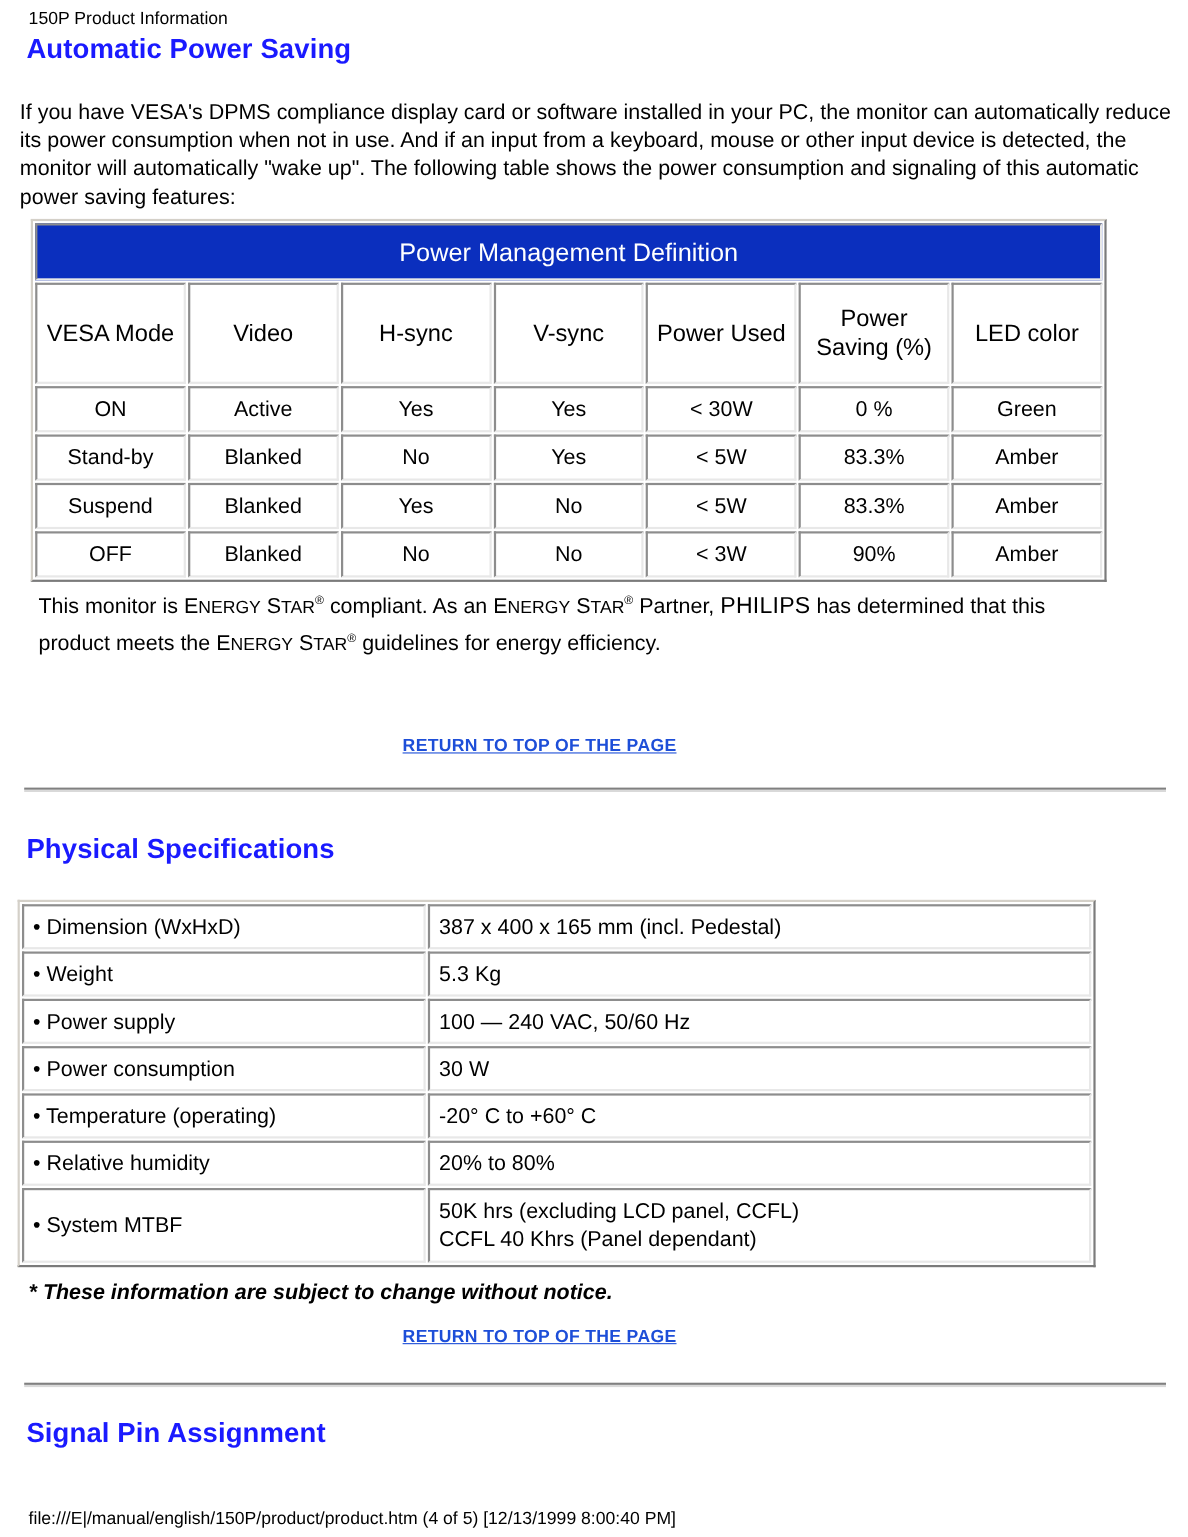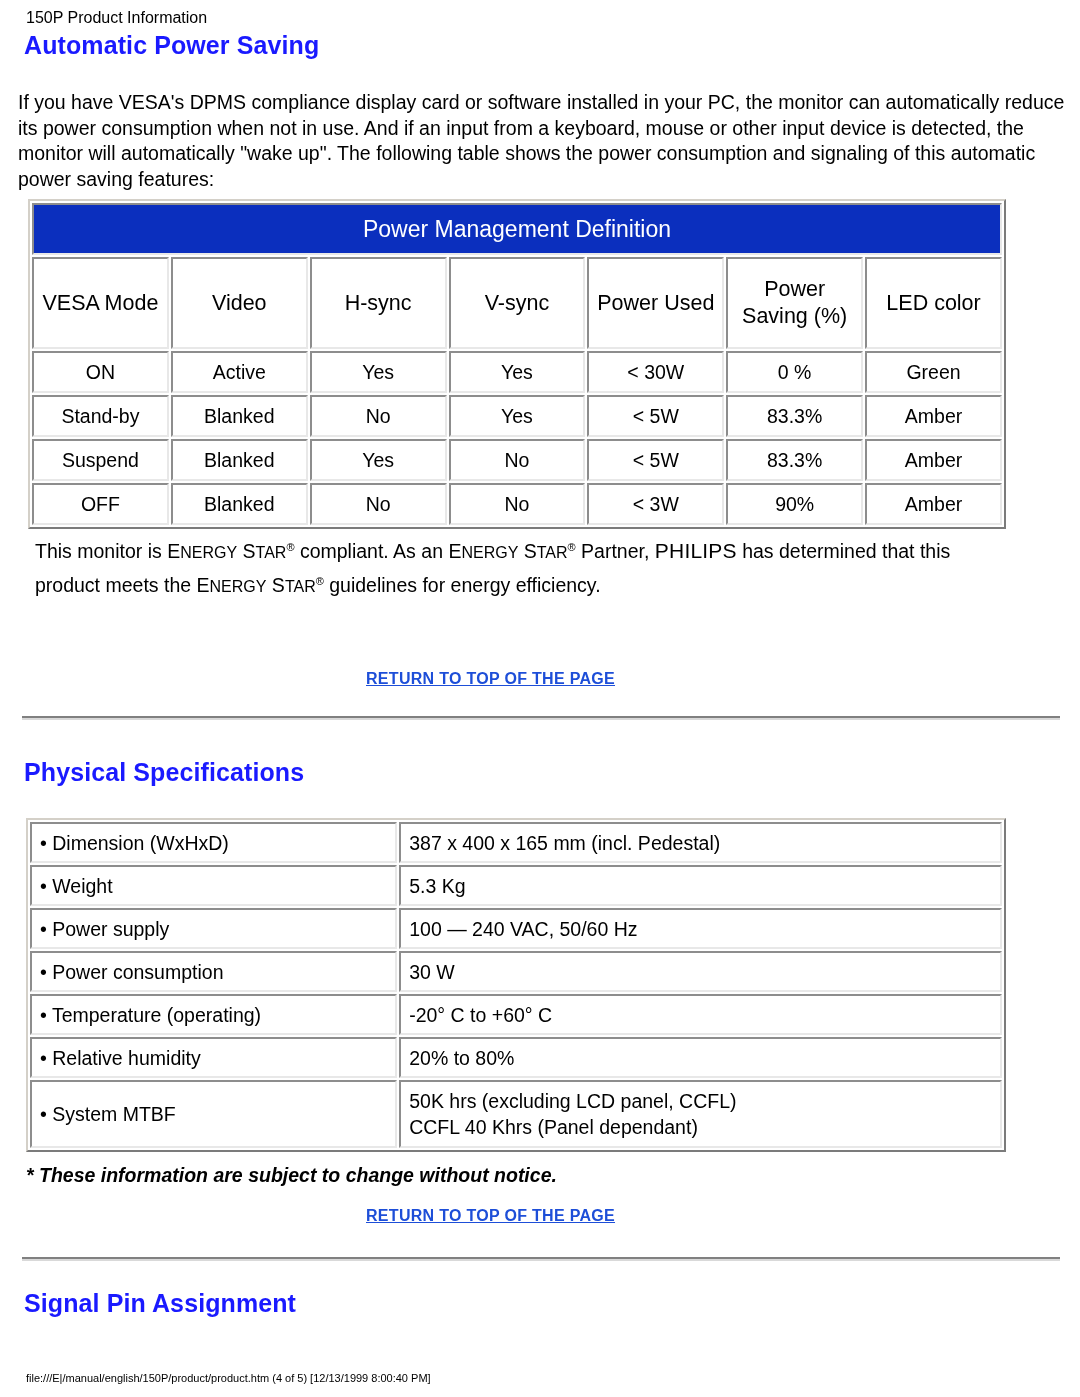--- a/index.html
+++ b/index.html
@@ -112,21 +112,21 @@
   table.pm td.head {
     height: 84px;
     font-size: 21.5px;
     line-height: 27px;
   }
   table.pm td.cell { height: 34px; }
 
   
   #ps-table-wrap {
     position: absolute;
-    left: 26px;
+    left: 16px;
     top: 818px;
     width: 980px;
     border: 2px solid;
     border-color: #d4d0c8 #7b7b7b #7b7b7b #d4d0c8;
     background: #ffffff;
     box-sizing: border-box;
   }
   table.ps {
     border-collapse: separate;
     border-spacing: 2px;
@@ -187,21 +187,21 @@
     box-sizing: border-box;
   }
   #rule-1 { top: 716px; }
   #rule-2 { top: 1257px; }
 
   
   #footer-path {
     position: absolute;
     left: 26px;
     top: 1372px;
-    font-size: 11px;
+    font-size: 16px;
     color: #000;
     white-space: nowrap;
   }
 </style>
 </head>
 <body>
 
 <div class="page">
 
   <div class="doc-header">150P Product Information</div>

